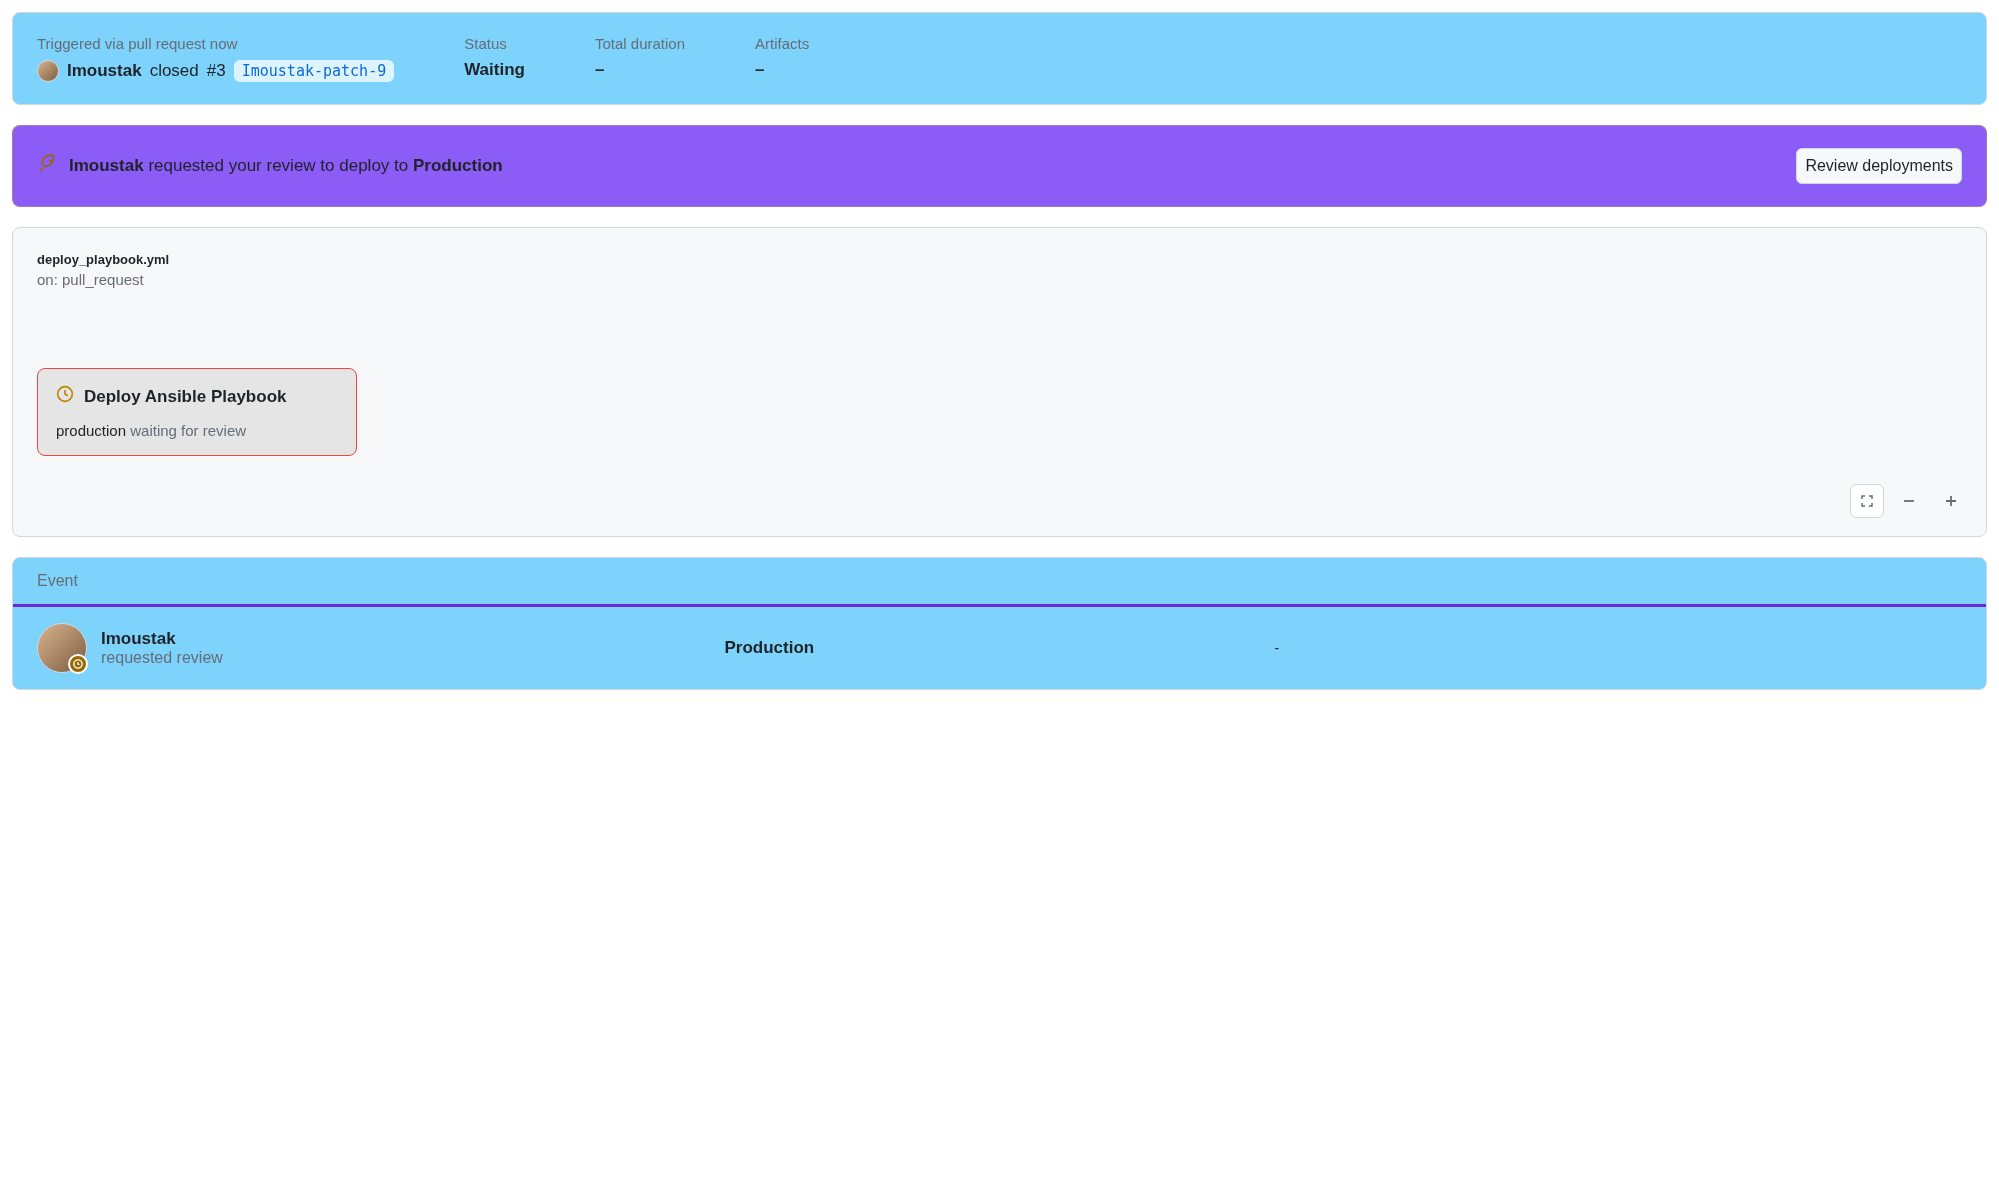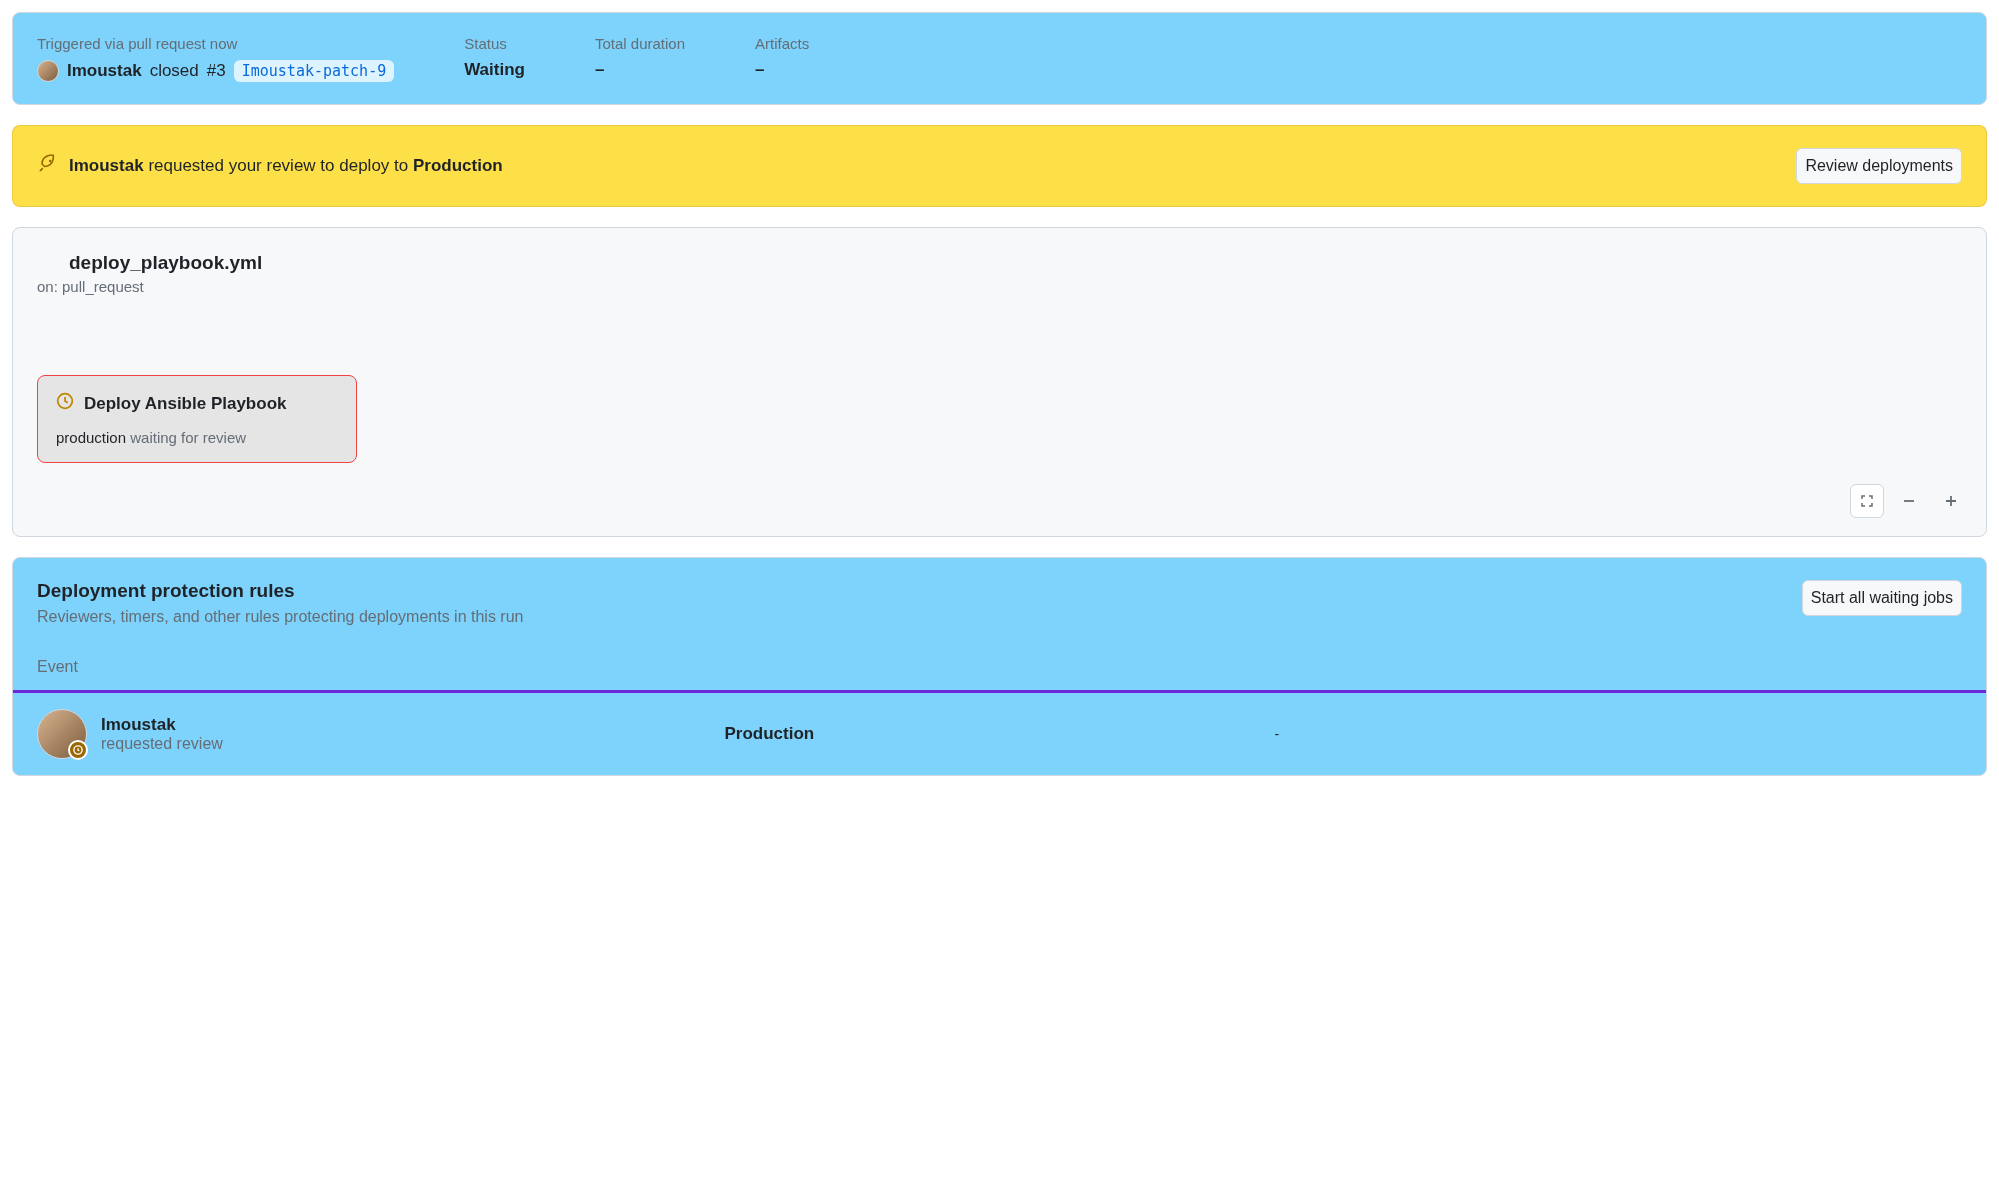--- a/index.html
+++ b/index.html
@@ -57,21 +57,21 @@
   .branch-label {
     background: #ddf4ff;
     color: #0969da;
     font-family: ui-monospace, SFMono-Regular, Menlo, monospace;
     padding: 2px 8px;
     border-radius: 6px;
     font-size: 15px;
   }
   .pr-num { color:#1f2328; }
   .banner {
-    background: #fde047;
+    background: #8b5cf6;
     border: 1px solid rgba(212,167,44,0.4);
     border-radius: 8px;
     padding: 22px 24px;
     display: flex;
     align-items: center;
     justify-content: space-between;
     margin-bottom: 20px;
   }
   .banner-left { display:flex; align-items:center; gap:12px; font-size:17px; }
   .rocket { width:20px; height:20px; flex-shrink:0; }
@@ -85,21 +85,21 @@
     color: #1f2328;
     cursor: pointer;
     white-space: nowrap;
   }
   .workflow-card {
     background: #f6f8fa;
     padding: 24px;
     position: relative;
     min-height: 310px;
   }
-  .wf-title { font-size: 19px; font-weight: 600; margin-left: 32px; }
+  .wf-title { font-size: 13px; font-weight: 600; }
   .wf-sub { color:#656d76; font-size:15px; margin-top:4px; }
   .job-box {
     background:#e5e5e5;
     border:1px solid #ef4444;
     border-radius:8px;
     padding:16px 18px;
     width: 320px;
     margin-top: 80px;
   }
   .job-title-row {
@@ -232,27 +232,20 @@
     </div>
     <div class="zoom-btn flat">
       <svg width="16" height="16" viewBox="0 0 16 16" stroke="#656d76" stroke-width="1.8">
           <path d="M3 8h10M8 3v10"></path>
         </svg>
     </div>
   </div>
 </div>
 
 <div class="card rules-card">
-  <div class="rules-header">
-    <div>
-      <div class="rules-title">Deployment protection rules</div>
-      <div class="rules-sub">Reviewers, timers, and other rules protecting deployments in this run</div>
-    </div>
-    <button class="btn">Start all waiting jobs</button>
-  </div>
   <div class="rules-table-head">
     <div>Event</div>
   </div>
   <div class="rules-row">
     <div class="event-cell">
       <div class="avatar-large">
         <span class="avatar-badge">
           <svg viewBox="0 0 16 16" fill="none" stroke="#fff" stroke-width="1.8">
             <circle cx="8" cy="8" r="5.5"></circle>
               <path d="M8 5.5V8l1.8 1"></path>

